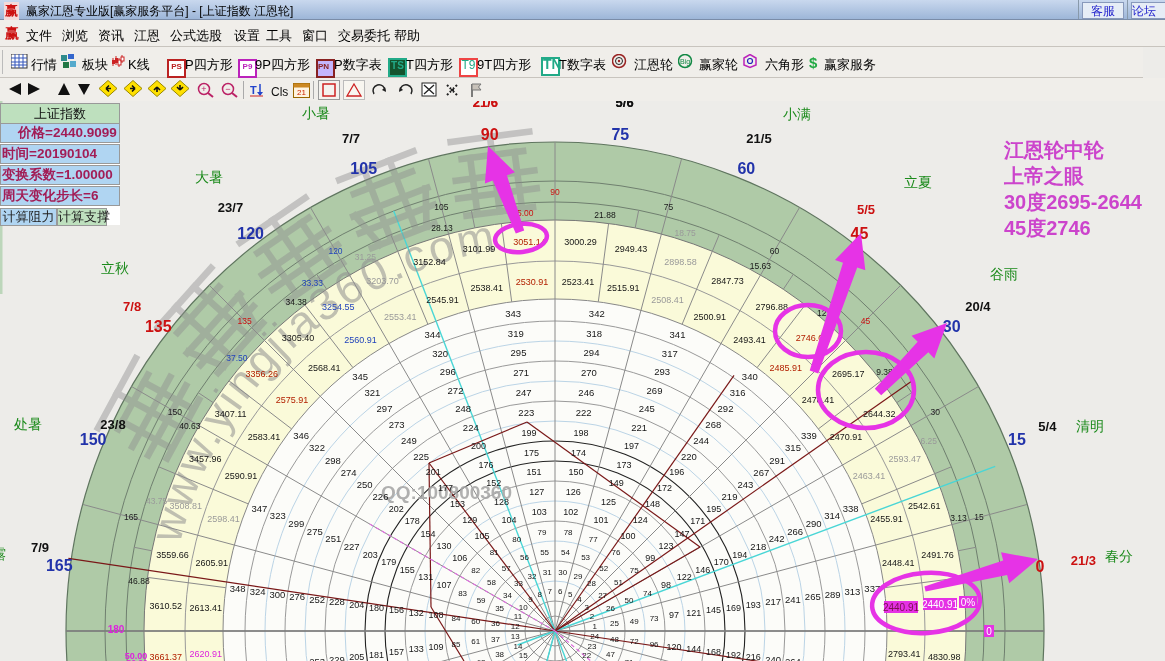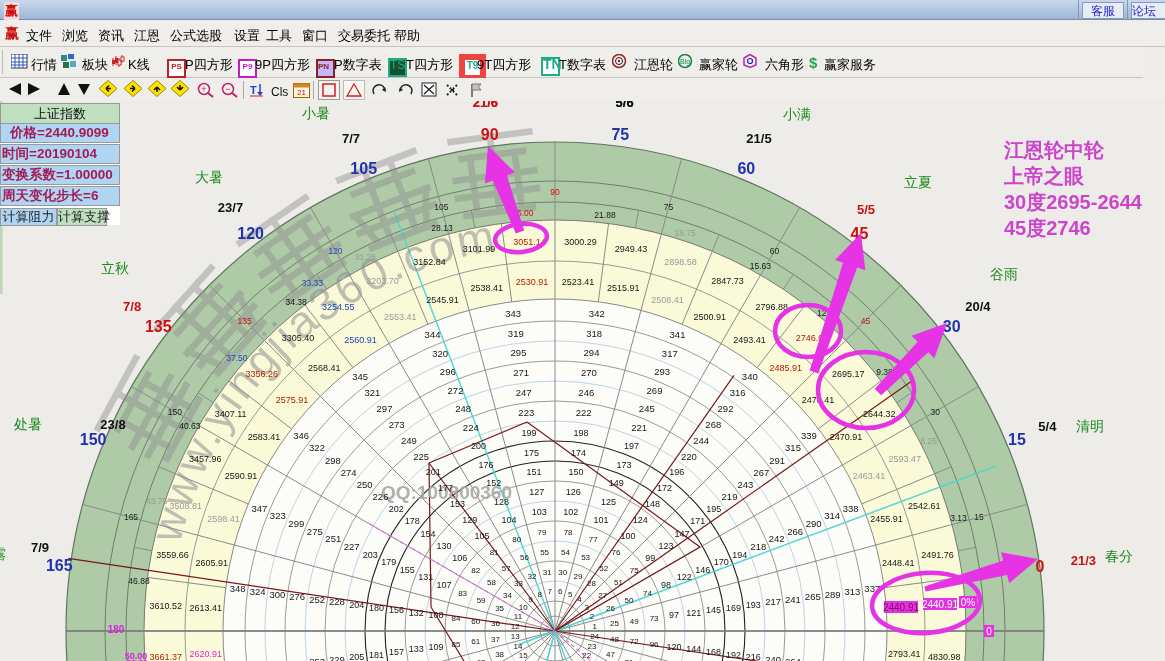--- a/index.html
+++ b/index.html
@@ -1,17 +1,18 @@
 <!DOCTYPE html>
 <html><head><meta charset="utf-8"><style>
 *{margin:0;padding:0;box-sizing:content-box}
 body{width:1165px;height:661px;overflow:hidden;font-family:"Liberation Sans",sans-serif;position:relative;background:#EDECE9}
 </style></head><body>
 <div style="position:absolute;left:0;top:0;width:1165px;height:19px;background:linear-gradient(#C9D8EE,#9DB6D8);border-bottom:1px solid #7A8CA8">
  <span style="position:absolute;left:4px;top:2px;color:#CC1111;font-weight:bold;font-size:13px;background:#f4dada;padding:0 1px">赢</span>
+ <span style="position:absolute;left:26px;top:3px;font-size:12px;color:#000">赢家江恩专业版[赢家服务平台] - [上证指数 江恩轮]</span>
  <span style="position:absolute;left:1078px;top:0;width:1px;height:19px;background:#8899AA"></span>
  <span style="position:absolute;left:1082px;top:2px;width:40px;height:15px;border:1px solid #8899BB;background:#E6EDF6;color:#2222CC;font-size:12px;text-align:center">客服</span>
  <span style="position:absolute;left:1127px;top:0;width:1px;height:19px;background:#8899AA"></span>
  <span style="position:absolute;left:1131px;top:2px;width:33px;height:15px;border:1px solid #8899BB;background:#E6EDF6;color:#2222CC;font-size:12px;text-align:left">论坛</span>
 </div>
 <div style="position:absolute;left:0;top:20px;width:1165px;height:26px;background:#F0EEEA;border-bottom:1px solid #C8C4BE;font-size:13px;color:#000">
  <span style="position:absolute;left:5px;top:5px;color:#CC1111;font-weight:bold;font-size:14px">赢</span>
  <span style="position:absolute;left:26px;top:7px">文件</span>
     <span style="position:absolute;left:62px;top:7px">浏览</span>
     <span style="position:absolute;left:98px;top:7px">资讯</span>
@@ -44,23 +45,23 @@
         <rect x="4" y="4" width="3" height="5" fill="#CC2222"></rect>
         <rect x="10" y="3" width="3" height="4" fill="#fff" stroke="#CC2222"></rect>
       </svg></span>
     <span style="position:absolute;left:128px;top:9px">K线</span>
     <span style="position:absolute;left:167px;top:7px"><span style="display:inline-block;width:15px;height:15px;border:2px solid #BB2222;color:#BB2222;font-size:8px;font-weight:bold;text-align:center;line-height:11px;background:#fff;vertical-align:-3px">PS</span></span>
     <span style="position:absolute;left:185px;top:9px">P四方形</span>
     <span style="position:absolute;left:238px;top:7px"><span style="display:inline-block;width:15px;height:15px;border:2px solid #BB22BB;color:#BB22BB;font-size:8px;font-weight:bold;text-align:center;line-height:11px;background:#fff;vertical-align:-3px">P9</span></span>
     <span style="position:absolute;left:255px;top:9px">9P四方形</span>
     <span style="position:absolute;left:316px;top:7px"><span style="display:inline-block;width:15px;height:15px;border:2px solid #882222;color:#882222;font-size:8px;font-weight:bold;line-height:11px;background:#c4b5fd;vertical-align:-3px">PN</span></span>
     <span style="position:absolute;left:334px;top:9px">P数字表</span>
-    <span style="position:absolute;left:388px;top:7px"><span style="display:inline-block;width:15px;height:15px;border:2px solid #22AA88;color:#22AA88;font-size:12px;font-weight:normal;text-align:center;line-height:11px;background:#14532d;vertical-align:-3px">TS</span></span>
+    <span style="position:absolute;left:388px;top:7px"><span style="display:inline-block;width:15px;height:15px;border:2px solid #22AA88;color:#22AA88;font-size:10px;font-weight:bold;text-align:center;line-height:11px;background:#14532d;vertical-align:-3px">TS</span></span>
     <span style="position:absolute;left:406px;top:9px">T四方形</span>
-    <span style="position:absolute;left:459px;top:7px"><span style="display:inline-block;width:15px;height:15px;border:6px solid #ef4444;color:#22AA88;font-size:10px;font-weight:bold;text-align:center;line-height:11px;background:#fff;vertical-align:-3px">T9</span></span>
+    <span style="position:absolute;left:459px;top:7px"><span style="display:inline-block;width:15px;height:15px;border:2px solid #ef4444;color:#22AA88;font-size:12px;font-weight:normal;text-align:center;line-height:11px;background:#fff;vertical-align:-3px">T9</span></span>
     <span style="position:absolute;left:477px;top:9px">9T四方形</span>
     <span style="position:absolute;left:541px;top:7px"><span style="display:inline-block;width:15px;height:15px;border:2px solid #22AA88;color:#22AA88;font-size:14px;font-weight:bold;text-align:center;line-height:11px;background:#fff;vertical-align:-3px">TN</span></span>
     <span style="position:absolute;left:559px;top:9px">T数字表</span>
     <span style="position:absolute;left:612px;top:7px"><svg width="15" height="15">
         <circle cx="7" cy="7" r="6.5" fill="none" stroke="#992222" stroke-width="1.5"></circle>
         <circle cx="7" cy="7" r="3.5" fill="none" stroke="#222" stroke-width="1"></circle>
         <circle cx="7" cy="7" r="1.2" fill="#992222"></circle>
       </svg></span>
     <span style="position:absolute;left:634px;top:9px">江恩轮</span>
     <span style="position:absolute;left:678px;top:7px"><svg width="15" height="15">
@@ -678,17 +679,17 @@
 <polygon points="809.7,269.6 843.0,161.8 835.0,159.1 861.0,132.0 865.3,169.3 857.2,166.6 818.3,272.4" fill="#E633E6"></polygon>
 <polygon points="874.8,287.8 917.7,240.7 911.6,234.7 947.0,222.0 934.3,257.4 928.3,251.3 881.2,294.2" fill="#E633E6"></polygon>
 <polygon points="924.4,485.6 1003.2,459.5 1001.0,451.3 1038.0,458.0 1009.2,482.2 1007.1,474.0 925.6,490.4" fill="#E633E6"></polygon>
 <text x="1004.0" y="56.0" font-family="Liberation Sans" font-size="20" fill="#CC44CC" font-weight="bold" text-anchor="start">江恩轮中轮</text>
 <text x="1004.0" y="82.0" font-family="Liberation Sans" font-size="20" fill="#CC44CC" font-weight="bold" text-anchor="start">上帝之眼</text>
 <text x="1004.0" y="108.0" font-family="Liberation Sans" font-size="20" fill="#CC44CC" font-weight="bold" text-anchor="start">30度2695-2644</text>
 <text x="1004.0" y="134.0" font-family="Liberation Sans" font-size="20" fill="#CC44CC" font-weight="bold" text-anchor="start">45度2746</text>
     </svg></div>
 <div style="position:absolute;left:0;top:103px;width:120px;background:#fff">
     <div style="height:19px;background:#BEE0BE;border:1px solid #999;border-bottom:none;text-align:center;font-size:13px;color:#111;line-height:19px">上证指数</div>
-    <div style="height:18px;background:#B0D5F2;border:1px solid #999;margin-bottom:1px;font-size:13.5px;font-weight:bold;color:#A21D56;line-height:17px;white-space:nowrap;overflow:hidden;padding-left:9px">价格=2440.9099</div>
+    <div style="height:18px;background:#B0D5F2;border:1px solid #999;margin-bottom:1px;font-size:13.5px;font-weight:bold;color:#A21D56;line-height:17px;white-space:nowrap;overflow:hidden;padding-left:17px">价格=2440.9099</div>
     <div style="height:18px;background:#B0D5F2;border:1px solid #999;margin-bottom:1px;font-size:13.5px;font-weight:bold;color:#A21D56;line-height:17px;white-space:nowrap;overflow:hidden;padding-left:1px">时间=20190104</div>
     <div style="height:18px;background:#B0D5F2;border:1px solid #999;margin-bottom:1px;font-size:13.5px;font-weight:bold;color:#A21D56;line-height:17px;white-space:nowrap;overflow:hidden;padding-left:1px">变换系数=1.00000</div>
     <div style="height:18px;background:#B0D5F2;border:1px solid #999;margin-bottom:1px;font-size:13.5px;font-weight:bold;color:#A21D56;line-height:17px;white-space:nowrap;overflow:hidden;padding-left:1px">周天变化步长=6</div>
     <div style="height:18px;white-space:nowrap"><span style="display:inline-block;box-sizing:border-box;width:57px;height:18px;background:#B0D5F2;border:1px solid #999;font-size:13px;color:#222;text-align:center;line-height:16px">计算阻力</span><span style="display:inline-block;box-sizing:border-box;width:50px;height:18px;background:#BEE0BE;border:1px solid #999;font-size:13px;color:#222;text-align:center;line-height:16px">计算支撑</span></div>
   </div>
 </body></html>

